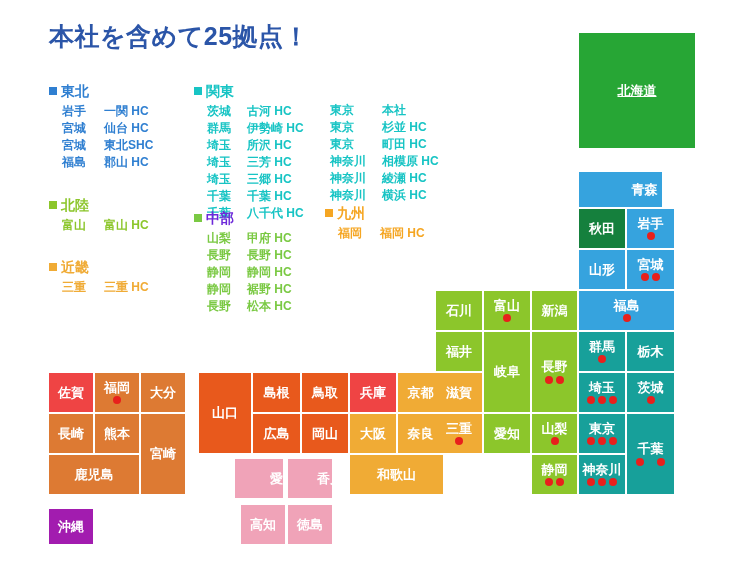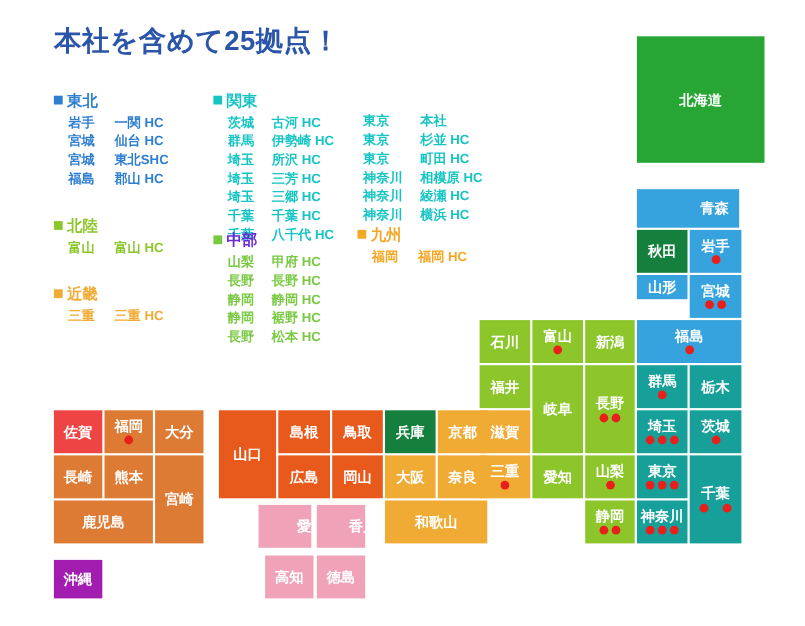--- a/index.html
+++ b/index.html
@@ -219,36 +219,36 @@
       <div class="legend-rows" style="margin-left: 13px;">
         <div class="legend-row" style="color: rgb(245, 166, 35);">
           <span class="pref">福岡</span>
           <span class="site">福岡 HC</span>
         </div>
       </div>
     </div>
   </div>
 
 <div id="map">
-    <div class="tile" style="left: 579px; top: 33px; width: 116px; height: 115px; background: rgb(39, 166, 53); font-size: 13px;">
+    <div class="tile" style="left: 579px; top: 33px; width: 116px; height: 115px; background: rgb(39, 166, 53); font-size: 13px; text-decoration: underline;">
       <span class="nm">北海道</span>
     </div>
-    <div class="tile" style="left: 579px; top: 172px; width: 93px; height: 35px; background: rgb(54, 163, 222); padding-left: 48px;">
+    <div class="tile" style="left: 579px; top: 172px; width: 83px; height: 35px; background: rgb(54, 163, 222); padding-left: 48px;">
       <span class="nm">青森</span>
     </div>
     <div class="tile" style="left: 579px; top: 209px; width: 46px; height: 39px; background: #15803d;">
       <span class="nm">秋田</span>
     </div>
     <div class="tile" style="left: 627px; top: 209px; width: 47px; height: 39px; background: rgb(54, 163, 222);">
       <span class="nm">岩手</span>
       <span class="dots">
         <i></i>
       </span>
     </div>
-    <div class="tile" style="left: 579px; top: 250px; width: 46px; height: 22px; background: rgb(54, 163, 222);">
+    <div class="tile" style="left: 579px; top: 250px; width: 46px; height: 39px; background: rgb(54, 163, 222);">
       <span class="nm">山形</span>
     </div>
     <div class="tile" style="left: 627px; top: 250px; width: 47px; height: 39px; background: rgb(54, 163, 222);">
       <span class="nm">宮城</span>
       <span class="dots">
         <i></i>
         <i></i>
       </span>
     </div>
     <div class="tile" style="left: 579px; top: 291px; width: 95px; height: 39px; background: rgb(54, 163, 222);">
@@ -361,21 +361,21 @@
     </div>
     <div class="tile" style="left: 253px; top: 414px; width: 47px; height: 39px; background: rgb(232, 89, 28);">
       <span class="nm">広島</span>
     </div>
     <div class="tile" style="left: 302px; top: 414px; width: 46px; height: 39px; background: rgb(232, 89, 28);">
       <span class="nm">岡山</span>
     </div>
     <div class="tile" style="left: 199px; top: 373px; width: 52px; height: 80px; background: rgb(232, 89, 28);">
       <span class="nm">山口</span>
     </div>
-    <div class="tile" style="left: 350px; top: 373px; width: 46px; height: 39px; background: #15803d;">
+    <div class="tile" style="left: 350px; top: 373px; width: 46px; height: 39px; background: #ef4444;">
       <span class="nm">兵庫</span>
     </div>
     <div class="tile" style="left: 398px; top: 373px; width: 45px; height: 39px; background: rgb(240, 171, 53);">
       <span class="nm">京都</span>
     </div>
     <div class="tile" style="left: 350px; top: 414px; width: 46px; height: 39px; background: rgb(240, 171, 53);">
       <span class="nm">大阪</span>
     </div>
     <div class="tile" style="left: 398px; top: 414px; width: 45px; height: 39px; background: rgb(240, 171, 53);">
       <span class="nm">奈良</span>

